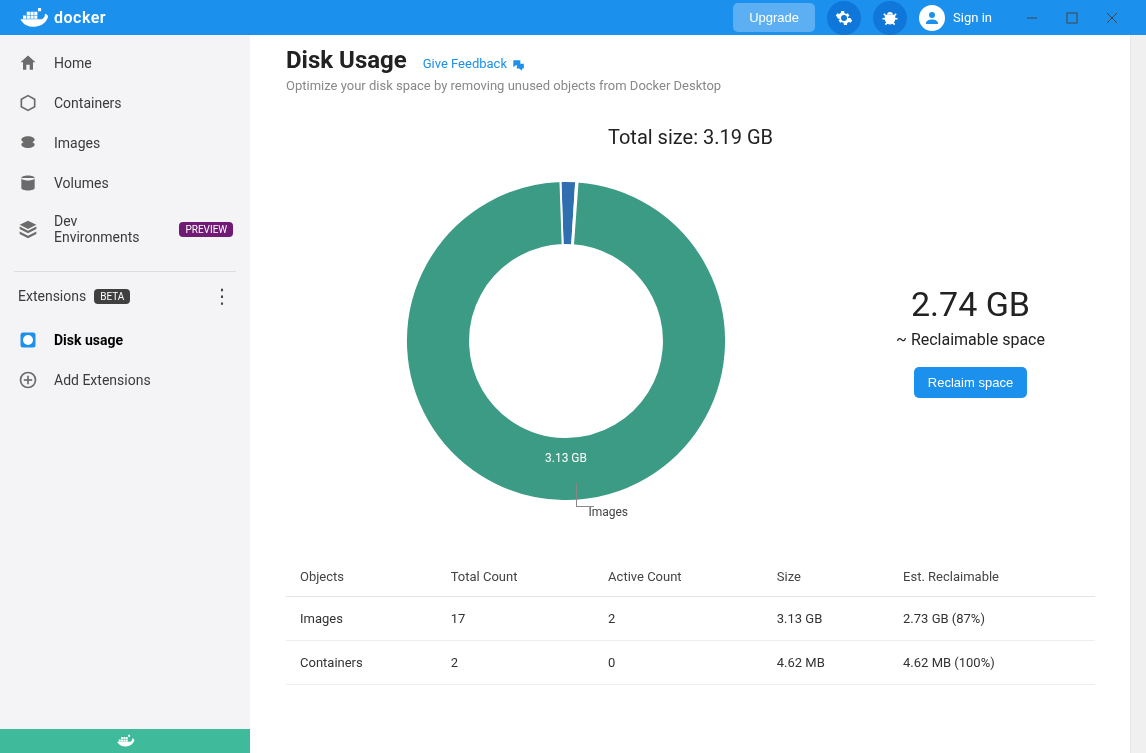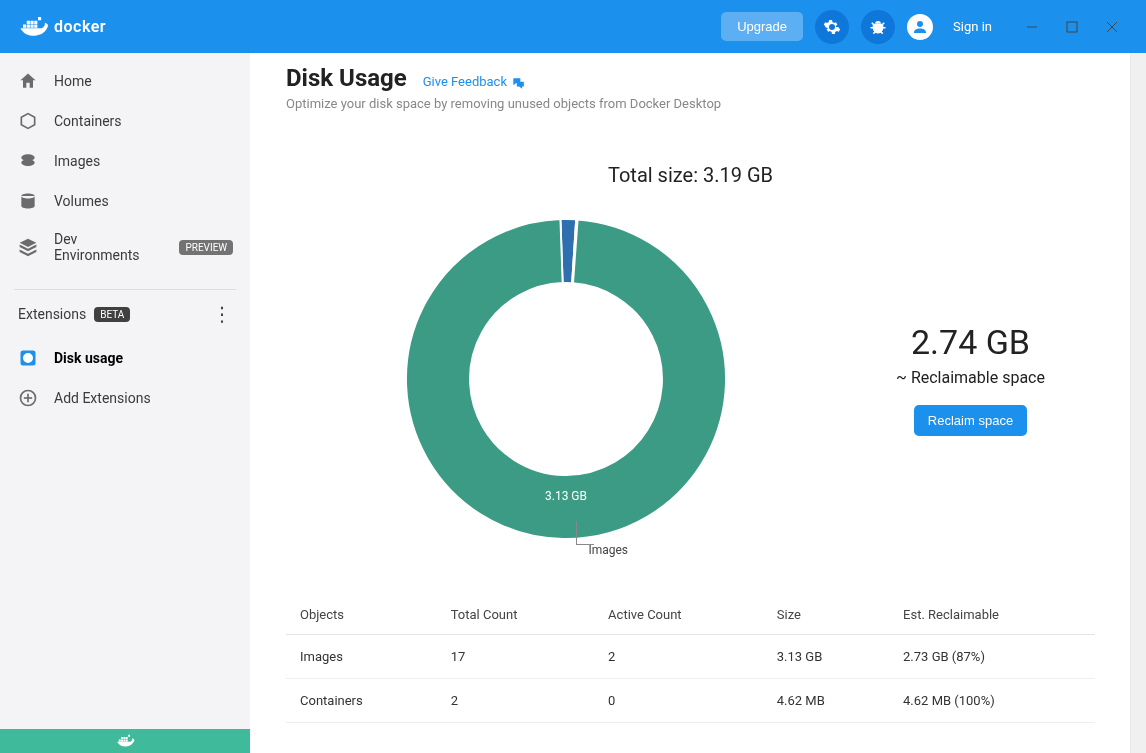--- a/index.html
+++ b/index.html
@@ -1,63 +1,63 @@
 <!DOCTYPE html>
 <html><head>
 <meta charset="utf-8">
 <style>
   * { box-sizing: border-box; margin: 0; padding: 0; }
   html, body { width: 1146px; height: 753px; font-family: -apple-system, BlinkMacSystemFont, "Segoe UI", Roboto, Helvetica, Arial, sans-serif; overflow: hidden; }
   body { display: flex; flex-direction: column; background: #fff; }
 
   
-  .header { height: 53px; background: #1C90ED; display: flex; align-items: center; padding: 0 14px 0 18px; }
+  .header { height: 35px; background: #1C90ED; display: flex; align-items: center; padding: 0 14px 0 18px; }
   .logo { display: flex; align-items: center; gap: 6px; }
   .logo svg { width: 30px; height: 24px; }
   .logo-text { color: #fff; font-size: 16px; font-weight: 600; letter-spacing: .5px; }
   .header-spacer { flex: 1; }
   .upgrade-btn { background: rgba(255,255,255,.28); color: #fff; border: none; padding: 7px 16px; border-radius: 5px; font-size: 13px; cursor: pointer; }
   .circle-btn { width: 34px; height: 34px; border-radius: 50%; background: #0f77d9; display: flex; align-items: center; justify-content: center; margin-left: 12px; cursor: pointer; }
   .circle-btn svg { width: 18px; height: 18px; fill: #fff; }
-  .signin { display: flex; align-items: center; gap: 20px; color: #fff; font-size: 13px; margin-left: 12px; cursor: pointer; }
+  .signin { display: flex; align-items: center; gap: 8px; color: #fff; font-size: 13px; margin-left: 12px; cursor: pointer; }
   .signin-avatar { width: 26px; height: 26px; border-radius: 50%; background: #fff; display: flex; align-items: center; justify-content: center; }
   .signin-avatar svg { width: 18px; height: 18px; fill: #1C90ED; }
   .window-controls { display: flex; margin-left: 20px; gap: 0; }
   .wc { width: 40px; height: 30px; display: flex; align-items: center; justify-content: center; cursor: pointer; color:#333; }
   .wc svg { width: 12px; height: 12px; stroke: #444; }
 
   
   .body { flex: 1; display: flex; min-height: 0; }
   .sidebar { width: 250px; background: #F4F4F6; display: flex; flex-direction: column; }
   .nav { padding: 8px 0; }
   .nav-item { display: flex; align-items: center; gap: 16px; padding: 10px 18px; font-size: 14px; color: #3b3b3b; cursor: pointer; }
   .nav-item.active { font-weight: 700; color: #000; }
   .nav-item.active .icon { color: #1C90ED; }
   .nav-item .icon { width: 20px; height: 20px; color: #6b6b6b; display: inline-flex; align-items: center; justify-content: center; }
   .nav-item .icon svg { width: 20px; height: 20px; fill: currentColor; }
-  .preview-badge { background: #737373; color: #fff; font-size: 10px; padding: 2px 6px; border-radius: 4px; margin-left: 24px; }
+  .preview-badge { background: #701a75; color: #fff; font-size: 10px; padding: 2px 6px; border-radius: 4px; margin-left: 24px; }
   .beta-badge { background: #404040; color: #fff; font-size: 10px; padding: 2px 6px; border-radius: 4px; }
   .divider { height: 1px; background: #ddd; margin: 8px 14px; }
   .ext-head { display: flex; align-items: center; gap: 8px; padding: 4px 18px; font-size: 14px; color: #3b3b3b; }
   .ext-head-spacer { flex: 1; }
   .kebab { cursor: pointer; color:#444; font-size: 20px; }
   .sidebar-footer { margin-top: auto; height: 24px; background: #3FBB9B; display: flex; align-items: center; justify-content: center; }
   .sidebar-footer svg { width: 20px; height: 14px; fill: #fff; }
 
   
   .main { flex: 1; background: #fff; position: relative; overflow: hidden; }
   .main-scroll { position: absolute; inset: 0; right: 15px; overflow-y: auto; padding: 11px 36px 40px 36px; }
   .main::after { content:""; position:absolute; top:0; right:0; bottom:0; width:15px; background:#f0f0f0; border-left:1px solid #e8e8e8; }
   .thumb-top { position:absolute; right:2px; top:10px; width:10px; height:12px; background:#c7c7c7; border-radius:2px; }
   .thumb-bot { position:absolute; right:2px; bottom:4px; width:10px; height:12px; background:#c7c7c7; border-radius:2px; }
   h1 { font-size: 24px; font-weight: 700; color:#222; display:inline-block; }
   .feedback { color: #1C90ED; font-size: 13px; margin-left: 12px; cursor:pointer; }
   .feedback svg { width:16px; height:14px; vertical-align:middle; fill:#1C90ED; }
   .subtitle { color: #888; font-size: 13px; margin-top: 4px; }
-  .total { text-align:center; font-size:20px; color:#222; margin-top: 52px; }
+  .total { text-align:center; font-size:20px; color:#222; margin-top: 32px; }
   .chart-row { display:flex; margin-top: 32px; }
   .chart-wrap { width: 560px; display:flex; flex-direction:column; align-items:center; }
   .donut { width: 320px; height: 320px; position:relative; }
   .donut .lbl { position:absolute; bottom:36px; left:50%; transform:translateX(-50%); color:#fff; font-size:12px; }
   .donut .leadline { position:absolute; bottom:-6px; left:53%; width:18px; height:24px; border-left:1px solid #888; border-bottom:1px solid #888; }
   .donut .leadtext { position:absolute; bottom:-18px; left:57%; font-size:12px; color:#444; }
   .reclaim-col { flex:1; display:flex; flex-direction:column; align-items:center; justify-content:center; }
   .reclaim-amt { font-size: 34px; color:#222; }
   .reclaim-lbl { font-size: 16px; color:#222; margin-top:6px; }
   .reclaim-btn { background:#1C90ED; color:#fff; border:none; padding:8px 14px; border-radius:5px; font-size:13px; margin-top:18px; cursor:pointer; }

